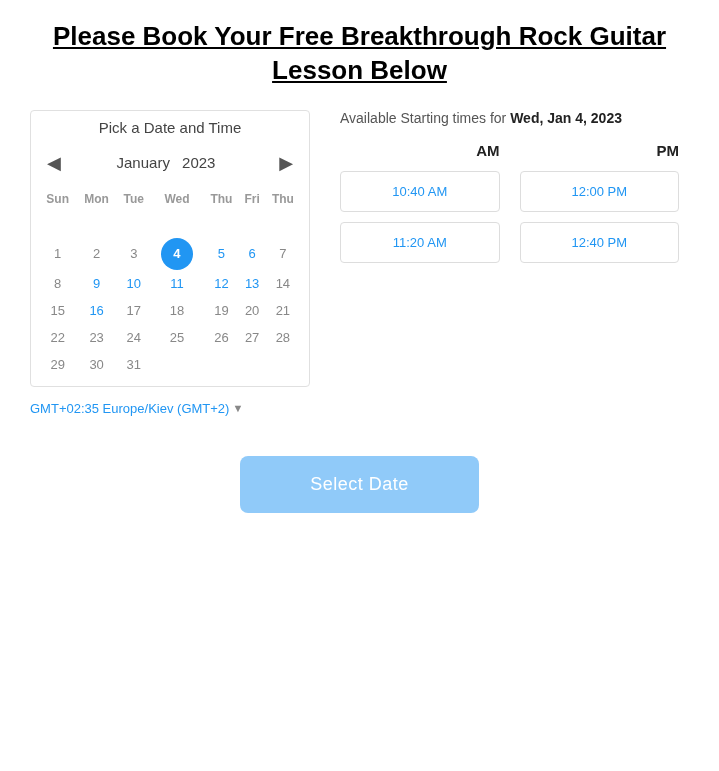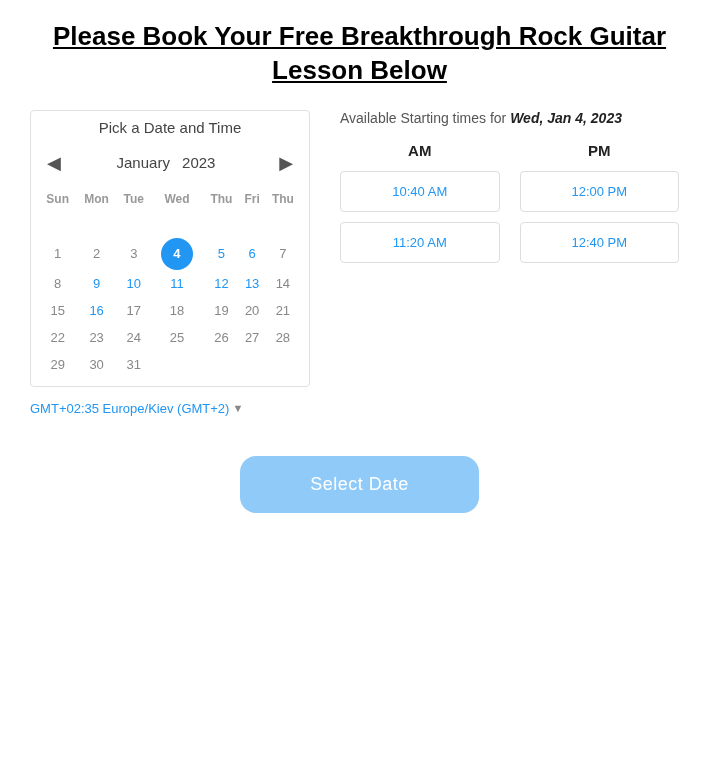--- a/index.html
+++ b/index.html
@@ -103,33 +103,32 @@
       padding: 0 10px;
     }
     .available-label {
       font-size: 14px;
       color: #555;
       margin-bottom: 16px;
     }
     .available-label strong {
       font-weight: bold;
       color: #222;
-      font-style: italic;
     }
     .time-columns {
       display: flex;
       gap: 20px;
     }
     .time-col {
       flex: 1;
     }
     .time-col-header {
       font-size: 15px;
       font-weight: bold;
-      text-align: center;
+      text-align: right;
       color: #222;
       margin-bottom: 12px;
     }
     .time-slot {
       border: 1px solid #ddd;
       border-radius: 4px;
       padding: 12px 6px;
       text-align: center;
       font-size: 13px;
       color: #2196F3;
@@ -151,21 +150,21 @@
     .dropdown-arrow {
       color: #888;
       font-size: 11px;
     }
     
     .select-date-btn {
       margin-top: 40px;
       background: #90CAF9;
       color: #fff;
       border: none;
-      border-radius: 16px;
+      border-radius: 8px;
       padding: 18px 70px;
       font-size: 18px;
       cursor: pointer;
       letter-spacing: 0.5px;
     }
   </style>
 </head>
 <body>
 
 <h1 class="page-title">Please Book Your Free Breakthrough Rock Guitar Lesson Below</h1>

